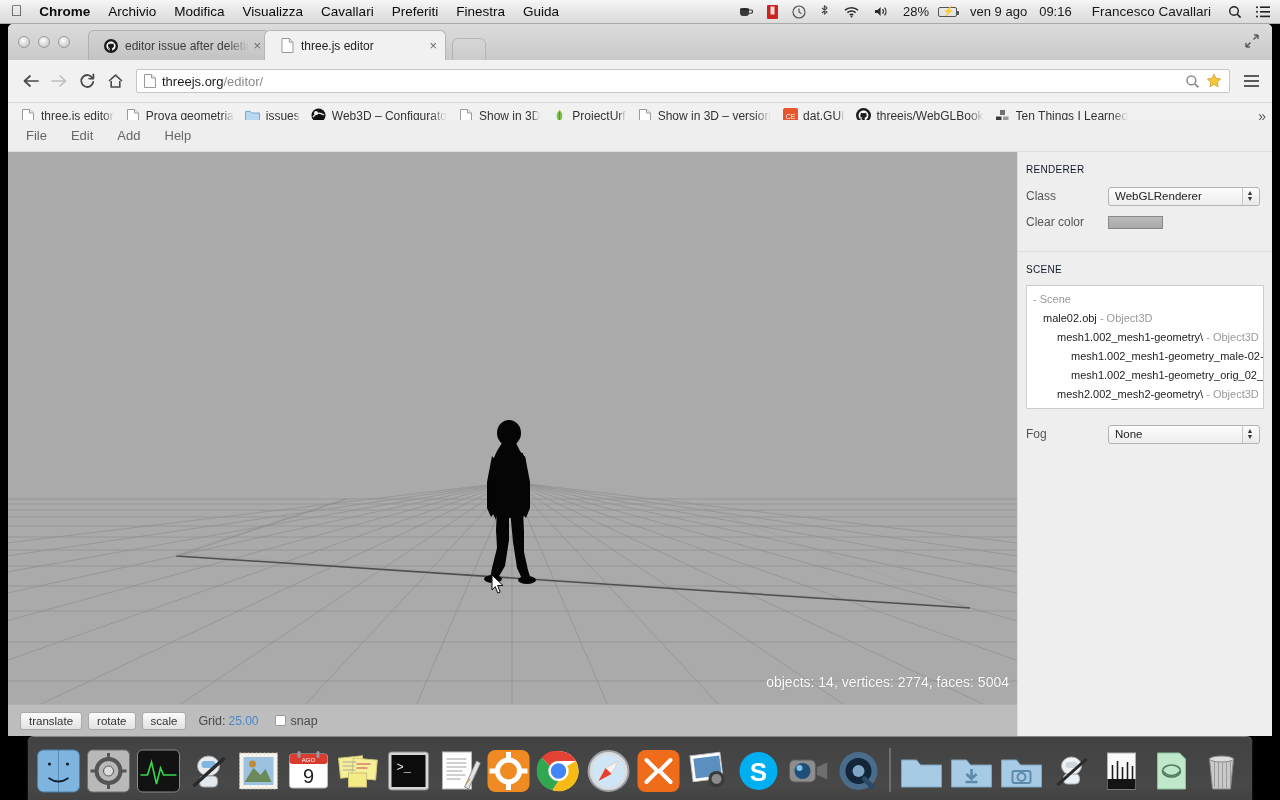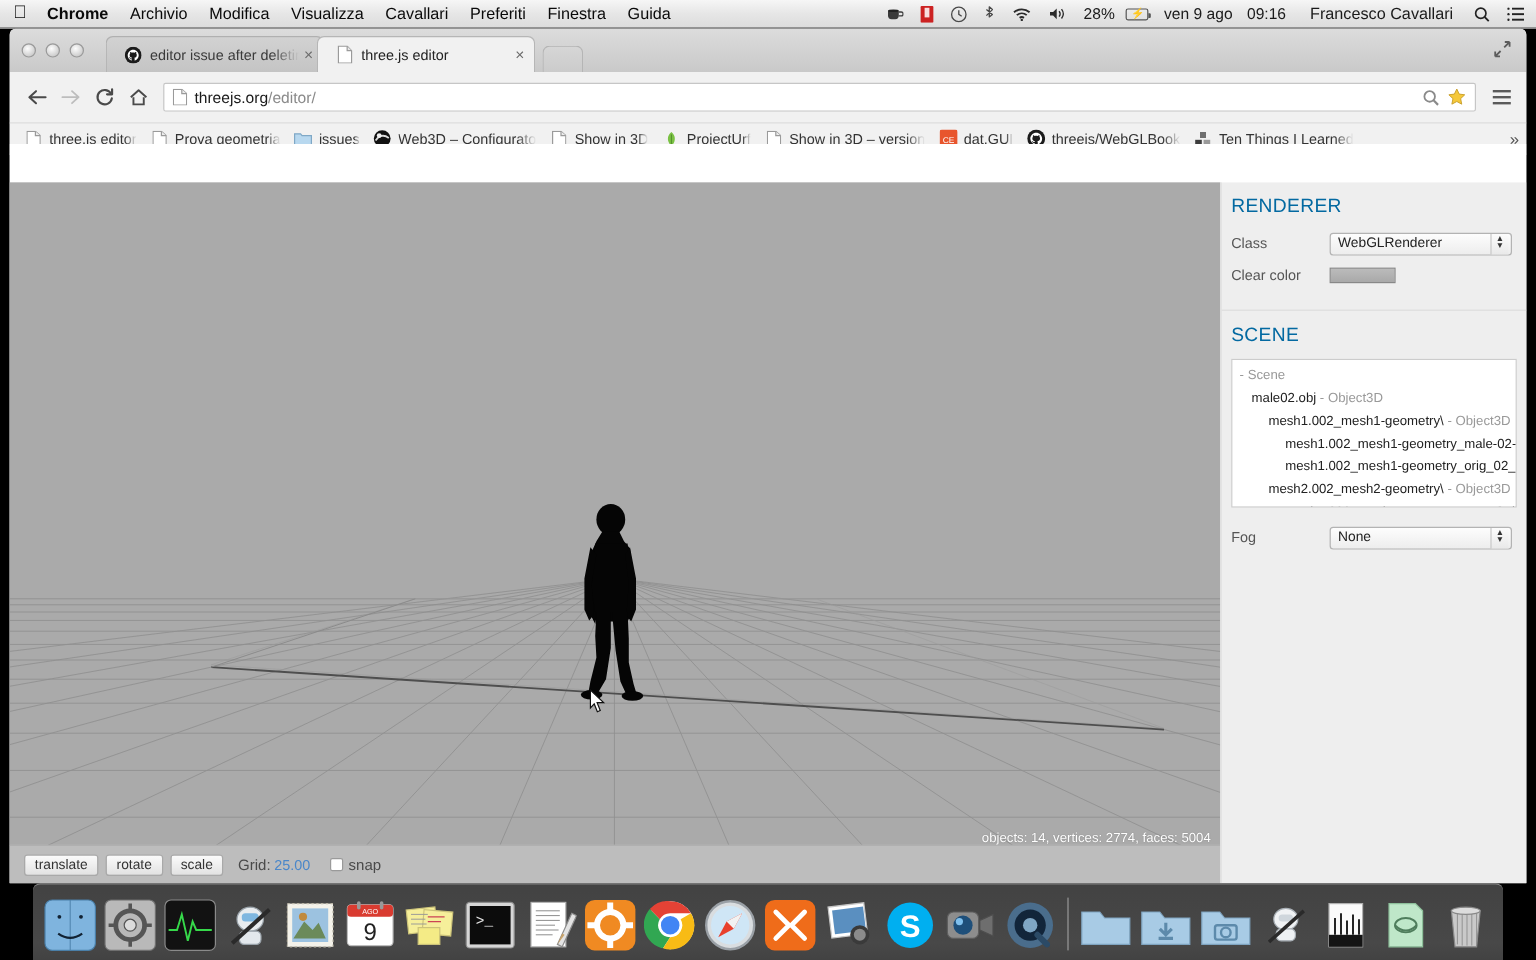--- a/index.html
+++ b/index.html
@@ -181,22 +181,22 @@
     width: 1009px; height: 584px;
     background: #aaaaaa;
     overflow: hidden;
   }
   #grid-svg { position: absolute; top: 0; left: 0; }
   #figure {
     position: absolute; left: 470px; top: 268px;
     width: 70px; height: 165px;
   }
   #stats {
-    position: absolute; right: 8px; bottom: 31px;
-    color: #fff; font-size: 11px;
+    position: absolute; right: 8px; bottom: 46px;
+    color: #fff; font-size: 14px;
     text-shadow: 0 0 1px rgba(0,0,0,0.3);
   }
   #cursor { position: absolute; left: 483px; top: 422px; width: 14px; height: 21px; }
 
   
   #vp-toolbar {
     position: absolute; left: 0; bottom: 0;
     width: 1009px; height: 32px;
     background: #bdbdbd;
     display: flex; align-items: center;
@@ -222,21 +222,21 @@
   
   #sidebar {
     position: absolute; top: 32px; right: 0;
     width: 255px; height: 584px;
     background: #eeeeee;
     font-size: 12px; color: #555;
     border-left: 1px solid #ddd;
   }
   .sb-section { padding: 12px 8px 14px 8px; border-bottom: 1px solid #ddd; }
   .sb-title {
-    font-size: 16px; color: #0369a1; letter-spacing: 0.3px;
+    font-size: 10px; color: #0f172a; letter-spacing: 0.3px;
     margin-bottom: 10px; margin-left: 0;
   }
   .sb-row { display: flex; align-items: center; height: 22px; margin-bottom: 4px; }
   .sb-label { width: 82px; font-size: 12px; color: #555; }
   .sb-select {
     width: 152px; height: 19px;
     background: linear-gradient(to bottom, #fdfdfd, #ededed);
     border: 1px solid #b3b3b3; border-radius: 3px;
     font-size: 11.5px; color: #222;
     display: flex; align-items: center; padding-left: 6px;
@@ -566,20 +566,26 @@
             <rect x="8" y="7.5" width="5.5" height="5.5" fill="#9a9a9a"></rect>
           </svg>
         </span>
       <span class="bmlabel">Ten Things I Learned</span>
     </div>
     <span class="bm-overflow">»</span>
   </div>
 
   <div id="page">
 
+    <div id="ed-menubar">
+      <span class="edmi">File</span>
+      <span class="edmi">Edit</span>
+      <span class="edmi">Add</span>
+      <span class="edmi">Help</span>
+    </div>
 
     <div id="viewport">
       <svg id="grid-svg" width="1009" height="584">
         <defs>
           <clipPath id="floorclip">
             <polygon points="-400,584 1409,584 1009,300 0,300"></polygon>
           </clipPath>
         </defs>
         <rect width="1009" height="584" fill="#aaaaaa"></rect>
         <g clip-path="url(#floorclip)" stroke="#8e8e8e" stroke-width="0.7" fill="none" opacity="0.95">

